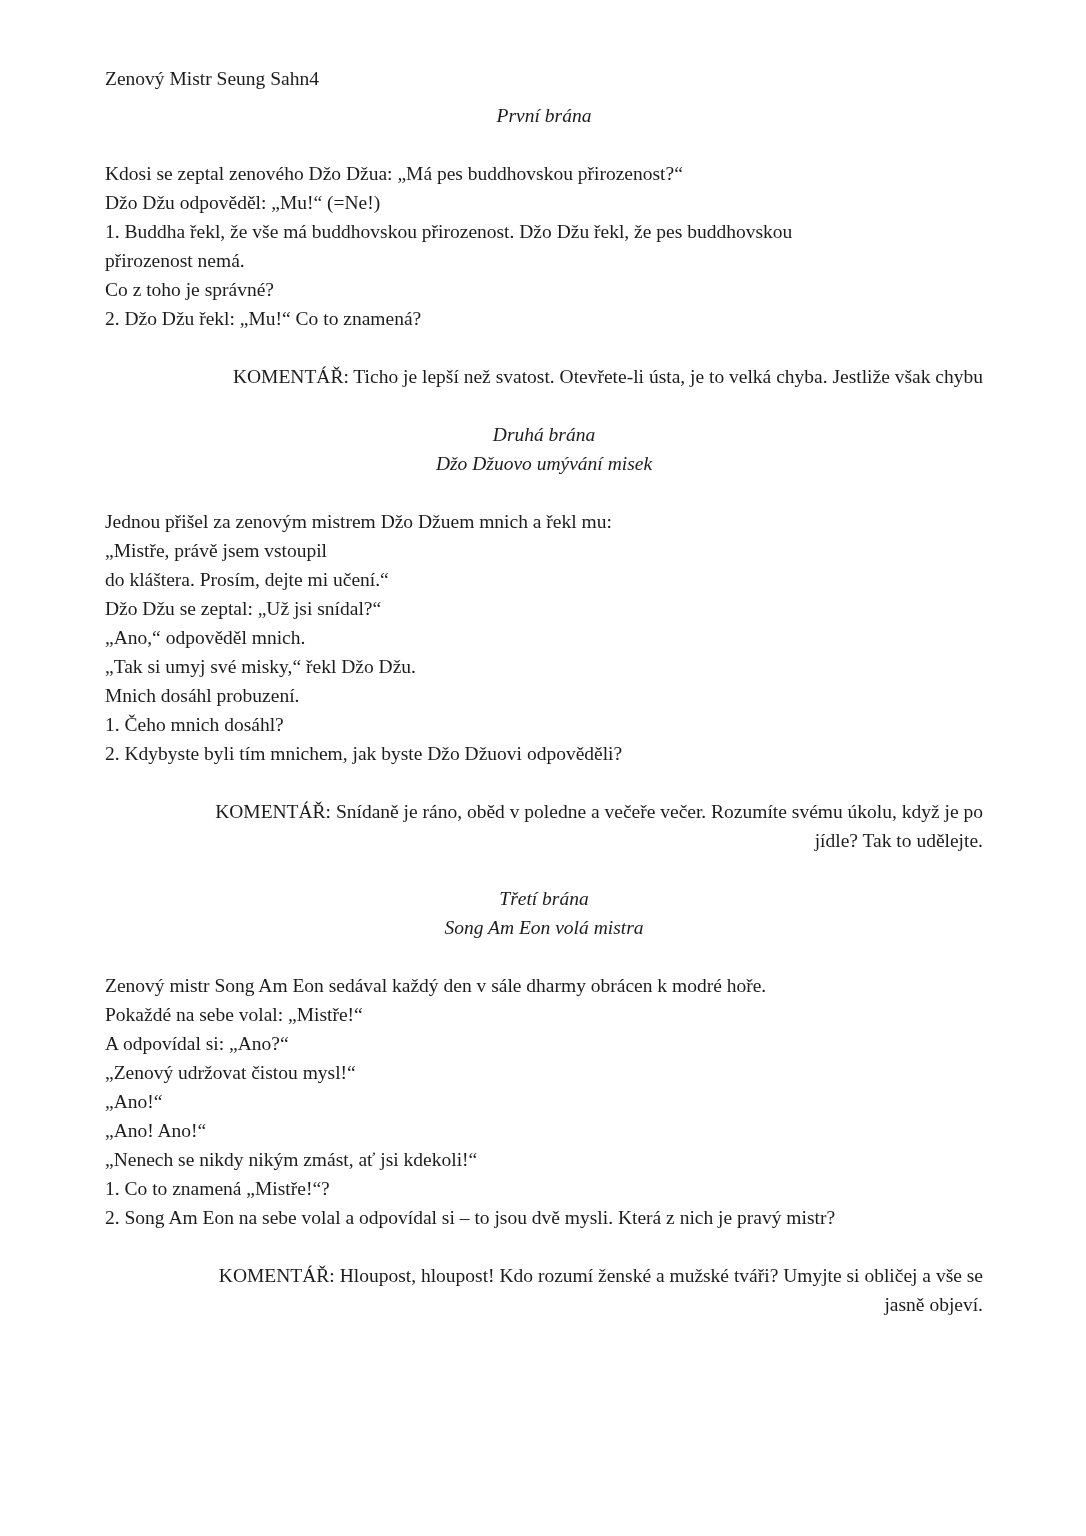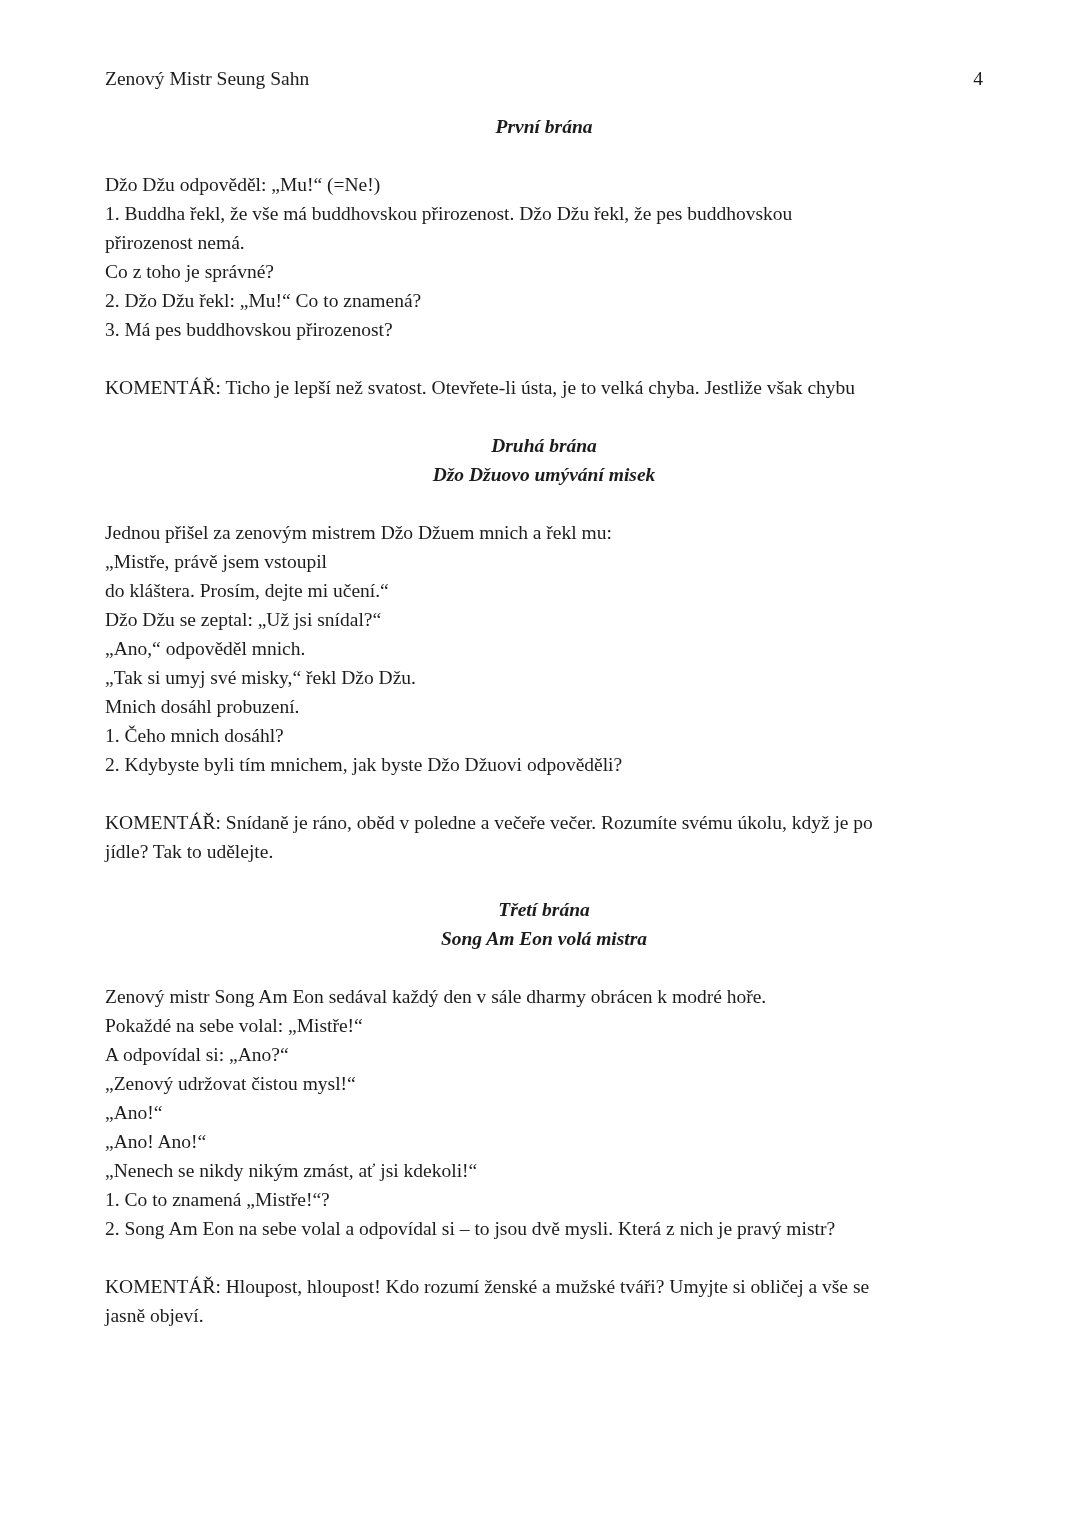--- a/index.html
+++ b/index.html
@@ -18,58 +18,58 @@
     height: 1536px;
     padding: 64px 103px 0 105px;
     font-family: "Liberation Serif", "DejaVu Serif", serif;
     font-size: 19.5px;
     line-height: 29px;
     color: #1c1c1c;
     -webkit-font-smoothing: antialiased;
   }
   .header-row {
     display: flex;
-    justify-content: space-between;
+    justify-content: flex-start;
     align-items: baseline;
-    margin-bottom: 19px;
+    margin-bottom: 8px;
   }
   .heading {
     text-align: center;
     font-style: italic;
     margin-bottom: 29px;
-    font-weight: bold;
   }
   .body-block {
     margin-bottom: 29px;
   }
   .comment-block {
     margin-bottom: 29px;
+    text-align: right;
   }
   .line { white-space: pre-wrap; }
 </style>
 </head>
 <body>
 
 <div class="page">
   <div class="header-row">
     <span class="line">Zenový Mistr Seung Sahn</span>
     <span class="line">4</span>
   </div>
   <div id="sections">
   <section class="gate-section">
     <div class="heading">
           <div class="line">První brána</div>
         </div>
     <div class="body-block">
+          <div class="line">Kdosi se zeptal zenového Džo Džua: „Má pes buddhovskou přirozenost?“</div>
           <div class="line">Džo Džu odpověděl: „Mu!“ (=Ne!)</div>
           <div class="line">1. Buddha řekl, že vše má buddhovskou přirozenost. Džo Džu řekl, že pes buddhovskou</div>
           <div class="line">přirozenost nemá.</div>
           <div class="line">Co z toho je správné?</div>
           <div class="line">2. Džo Džu řekl: „Mu!“ Co to znamená?</div>
-          <div class="line">3. Má pes buddhovskou přirozenost?</div>
         </div>
     <div class="comment-block">
           <div class="line">KOMENTÁŘ: Ticho je lepší než svatost. Otevřete-li ústa, je to velká chyba. Jestliže však chybu</div>
         </div>
   </section>
 
   <section class="gate-section">
     <div class="heading">
           <div class="line">Druhá brána</div>
           <div class="line">Džo Džuovo umývání misek</div>

